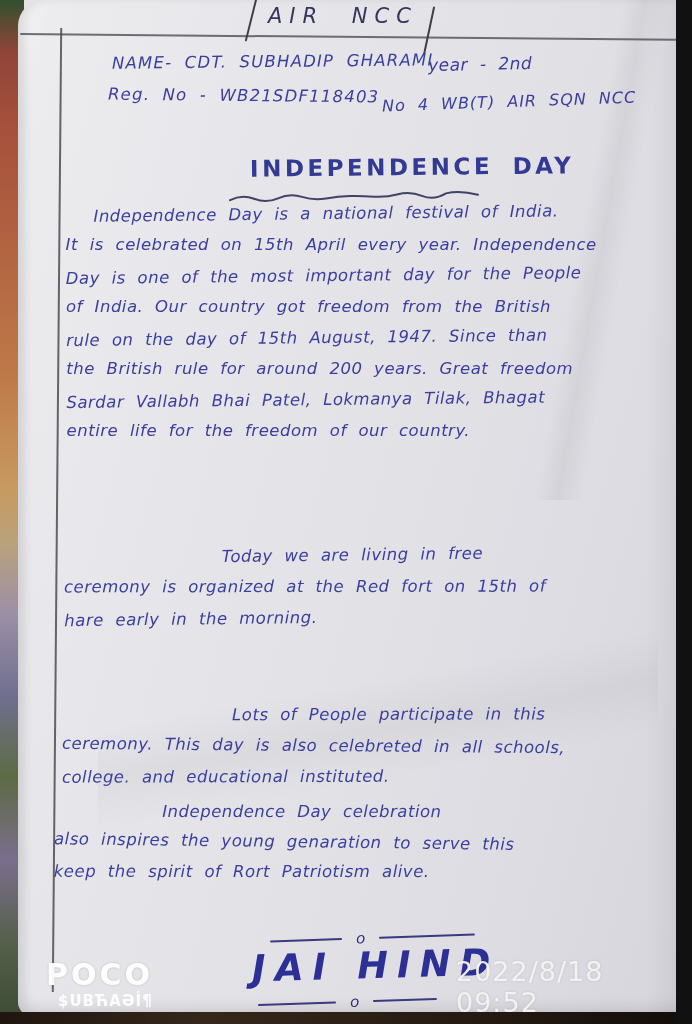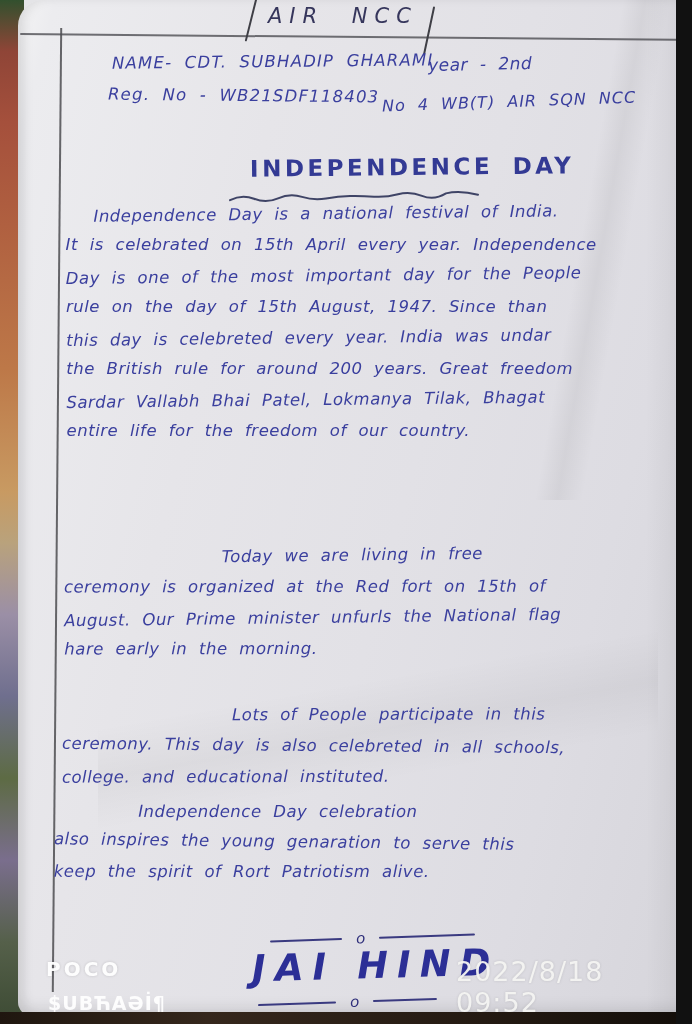--- a/index.html
+++ b/index.html
@@ -64,40 +64,40 @@
   .para .l:nth-child(odd){transform:rotate(-.35deg);}
   .para .l:nth-child(even){transform:rotate(.3deg);}
   .p1{left:66px;top:198px;transform:rotate(-.3deg);}
   .p1 .l:first-child{padding-left:28px;}
   .p2{left:64px;top:540px;transform:rotate(-.4deg);}
   .p2 .l:first-child{padding-left:158px;}
   .p3{left:62px;top:699px;transform:rotate(.2deg);}
   .p3 .l:first-child{padding-left:170px;}
   .p4{left:54px;top:797px;transform:rotate(.4deg);}
   .p4 .l{height:30px;line-height:30px;}
-  .p4 .l:first-child{padding-left:84px;}
+  .p4 .l:first-child{padding-left:108px;}
   
   .flourish{position:absolute;display:flex;align-items:center;gap:14px;color:#2e2e7a;}
   .flourish .seg{height:2px;background:#3a3a80;border-radius:2px;}
   .flourish .o{font-size:15px;font-style:italic;line-height:10px;}
   .fl-top{left:270px;top:933px;transform:rotate(-2deg);}
   .fl-top .s1{width:72px;} .fl-top .s2{width:96px;}
   .fl-bot{left:258px;top:997px;transform:rotate(-2deg);}
   .fl-bot .s1{width:78px;} .fl-bot .s2{width:64px;}
   .closing{
     position:absolute;left:252px;top:944px;font-size:37px;color:#2c2f96;
     font-weight:bold;font-style:italic;letter-spacing:9px;transform:rotate(-1.5deg);
   }
   
   .wm-brand{
-    position:absolute;left:46px;top:957px;font-size:20px;color:rgba(255,255,255,.96);
+    position:absolute;left:46px;top:957px;font-size:30px;color:rgba(255,255,255,.96);
     letter-spacing:3px;font-weight:bold;text-shadow:0 0 3px rgba(0,0,0,.15);
   }
   .wm-shot{
-    position:absolute;left:48px;top:992px;font-size:19px;color:rgba(255,255,255,.92);
+    position:absolute;left:58px;top:992px;font-size:15px;color:rgba(255,255,255,.92);
     letter-spacing:1px;font-weight:bold;
   }
   .timestamp{
     position:absolute;left:456px;top:956px;font-size:27px;color:rgba(244,244,242,.95);
     letter-spacing:1px;text-shadow:0 0 3px rgba(0,0,0,.12);
   }
 </style>
 </head>
 <body>
 
@@ -124,31 +124,30 @@
 
   <div class="essay-title">INDEPENDENCE DAY</div>
   <svg class="title-wave" width="252" height="12" viewBox="0 0 252 12">
     <path d="M2 8 Q 14 2 26 7 T 50 7 T 74 6 T 98 8 T 122 6 T 146 7 T 170 5 T 194 7 T 218 5 Q 232 2 250 7" fill="none" stroke="#3f4466" stroke-width="2" stroke-linecap="round"></path>
   </svg>
 
   <div class="hw para p1">
     <div class="l">Independence Day is a national festival of India.</div>
     <div class="l">It is celebrated on 15th April every year. Independence</div>
     <div class="l">Day is one of the most important day for the People</div>
+    <div class="l">of India. Our country got freedom from the British</div>
     <div class="l">rule on the day of 15th August, 1947. Since than</div>
-    <div class="l">this day is celebreted every year. India was undar</div>
     <div class="l">the British rule for around 200 years. Great freedom</div>
     <div class="l">Sardar Vallabh Bhai Patel, Lokmanya Tilak, Bhagat</div>
     <div class="l">entire life for the freedom of our country.</div>
   </div>
 
   <div class="hw para p2">
     <div class="l">Today we are living in free</div>
     <div class="l">ceremony is organized at the Red fort on 15th of</div>
-    <div class="l">August. Our Prime minister unfurls the National flag</div>
     <div class="l">hare early in the morning.</div>
   </div>
 
   <div class="hw para p3">
     <div class="l">Lots of People participate in this</div>
     <div class="l">ceremony. This day is also celebreted in all schools,</div>
     <div class="l">college. and educational instituted.</div>
   </div>
 
   <div class="hw para p4">

